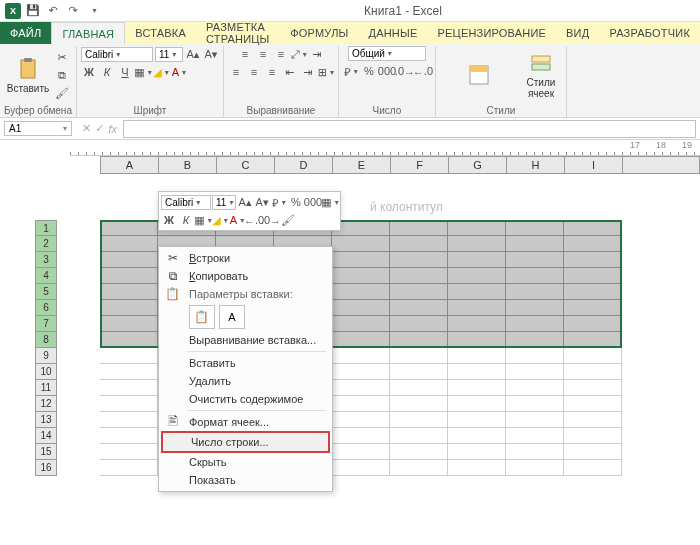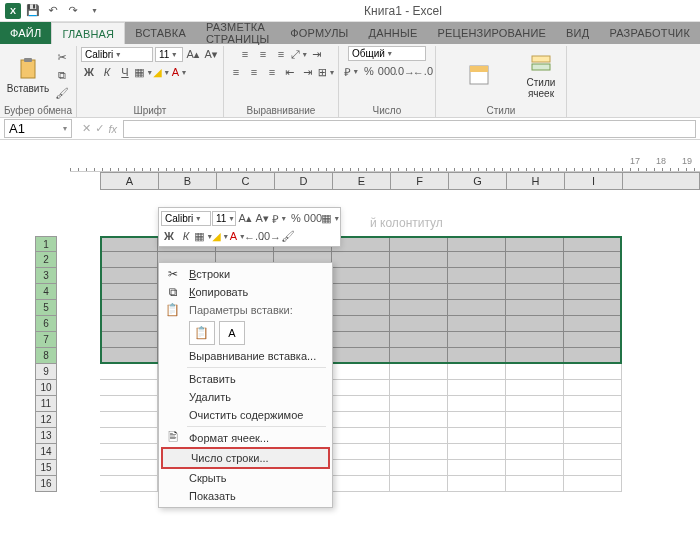--- a/index.html
+++ b/index.html
@@ -2,46 +2,46 @@
 <html><head>
 <meta charset="utf-8">
 <style>
 *{box-sizing:border-box;margin:0;padding:0;font-family:'Segoe UI',Tahoma,sans-serif;font-size:11px;-webkit-user-select:none;user-select:none}
 body{background:#fff;width:700px;height:545px;overflow:hidden;position:relative}
 .titlebar{height:22px;background:#fff;border-bottom:1px solid #e0e0e0;display:flex;align-items:center}
 .qa{display:flex;gap:2px;padding:0 4px;align-items:center}
 .qa-btn{width:18px;height:18px;display:flex;align-items:center;justify-content:center;color:#555}
 .excel-ico{background:#217346;color:#fff;width:16px;height:16px;font-size:9px;font-weight:bold;display:flex;align-items:center;justify-content:center;border-radius:2px}
 .title{flex:1;text-align:center;color:#555;font-size:12px}
-.ribbon-tabs{height:22px;background:#a3a3a3;display:flex}
+.ribbon-tabs{height:22px;background:#fef9c3;display:flex}
 .tab{padding:0 10px;display:flex;align-items:center;color:#444;cursor:pointer;font-size:11px;text-transform:uppercase;letter-spacing:.2px}
 .tab.file{background:#217346;color:#fff}
 .tab.active{background:#f3f3f3;color:#217346;border:1px solid #d4d4d4;border-bottom:none}
 .ribbon{background:#f3f3f3;border-bottom:1px solid #d4d4d4;height:74px;display:flex;padding:2px 0 0}
 .group{border-right:1px solid #d4d4d4;display:flex;flex-direction:column;padding:0 4px}
 .group-body{flex:1;display:flex;align-items:center;gap:2px}
 .group-label{text-align:center;font-size:10px;color:#666;padding:1px 0}
 .bigbtn{display:flex;flex-direction:column;align-items:center;justify-content:center;width:48px;height:56px;gap:2px}
 .bigbtn svg{width:24px;height:24px}
 .btn-label{font-size:10px;color:#333;text-align:center;line-height:1.1}
 .ctrl{border:1px solid #c0c0c0;background:#fff;padding:1px 3px;display:inline-flex;align-items:center;font-size:10px}
 .dd::after{content:"▾";margin-left:3px;font-size:8px;color:#666}
 .mini{width:16px;height:16px;display:inline-flex;align-items:center;justify-content:center;color:#555;font-size:11px}
 .row{display:flex;gap:2px;align-items:center}
 .col{display:flex;flex-direction:column;gap:2px}
 .formula-bar{display:flex;align-items:center;height:22px;border-bottom:1px solid #d4d4d4;background:#fff}
-.namebox{width:68px;border:1px solid #c0c0c0;padding:1px 4px;margin:2px 4px;display:flex;align-items:center;font-size:13px}
+.namebox{width:68px;border:1px solid #c0c0c0;padding:1px 4px;margin:2px 4px;display:flex;align-items:center;font-size:10px}
 .namebox::after{content:"▾";margin-left:auto;font-size:8px;color:#888}
 .fb-btns{display:flex;gap:4px;padding:0 6px;color:#aaa;font-size:12px;align-items:center}
 .fb-input{flex:1;border:1px solid #c0c0c0;height:18px;margin:2px 4px 2px 0}
 .hruler{height:16px;background:#fff;border-bottom:1px solid #ccc;margin-left:70px;position:relative}
 .hruler::before{content:"";position:absolute;left:0;right:0;top:12px;height:3px;background:repeating-linear-gradient(90deg,#888 0,#888 1px,transparent 1px,transparent 8px)}
 .col-headers{display:flex;margin-left:100px;background:#e8e8e8;border:1px solid #999;height:18px}
 .col-h{width:58px;border-right:1px solid #999;display:flex;align-items:center;justify-content:center;color:#333;font-size:11px}
-.sheet-area{position:relative;margin-top:16px}
+.sheet-area{position:relative;margin-top:0}
 .vruler{position:absolute;left:0;top:38px;width:16px;bottom:0;border-right:1px solid #ccc}
 .row-headers{position:absolute;left:35px;top:80px;width:22px}
 .row-h{height:16px;border:1px solid #999;border-top:none;background:#e8e8e8;display:flex;align-items:center;justify-content:center;font-size:10px;color:#333}
 .row-h:first-child{border-top:1px solid #999}
 .row-h.sel{background:#a7d4a7}
 .grid{position:absolute;left:100px;top:80px;right:0}
 .gcell{width:58px;height:16px;border-right:1px solid #ccc;border-bottom:1px solid #ccc}
 .gcell.sel{background:#c8c8c8;border-color:#888}
 .grow{display:flex}
 .grid-outline{position:absolute;border:2px solid #217346;pointer-events:none}

